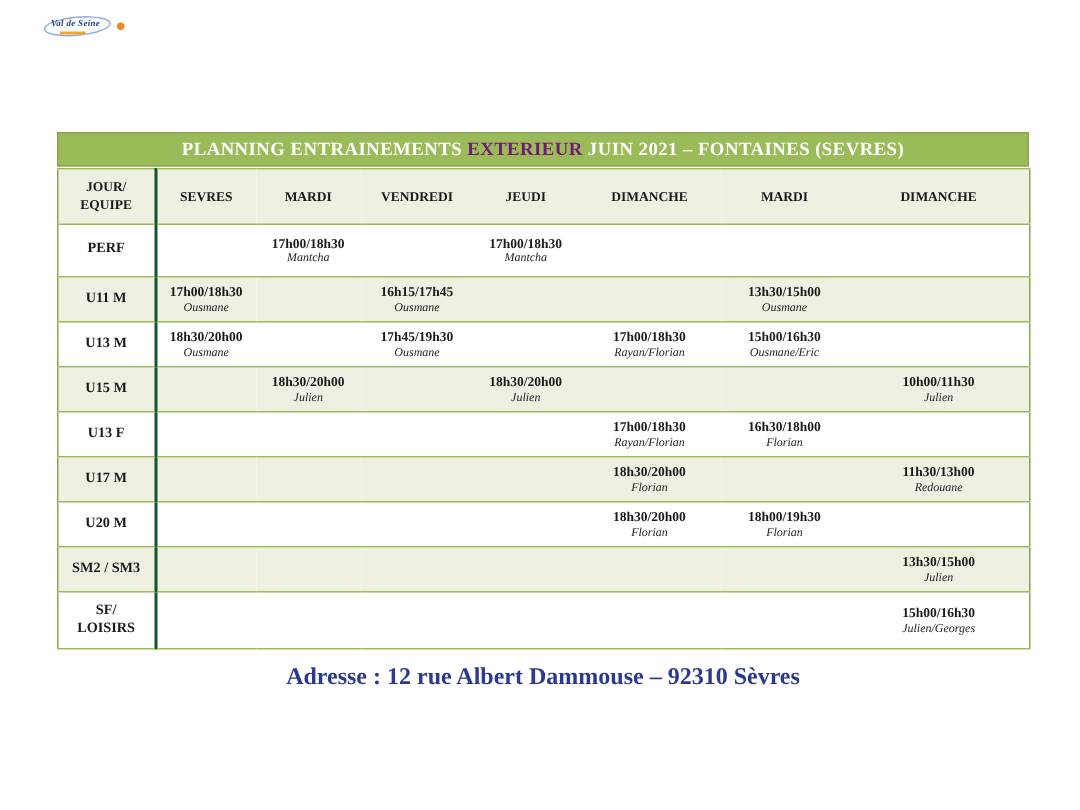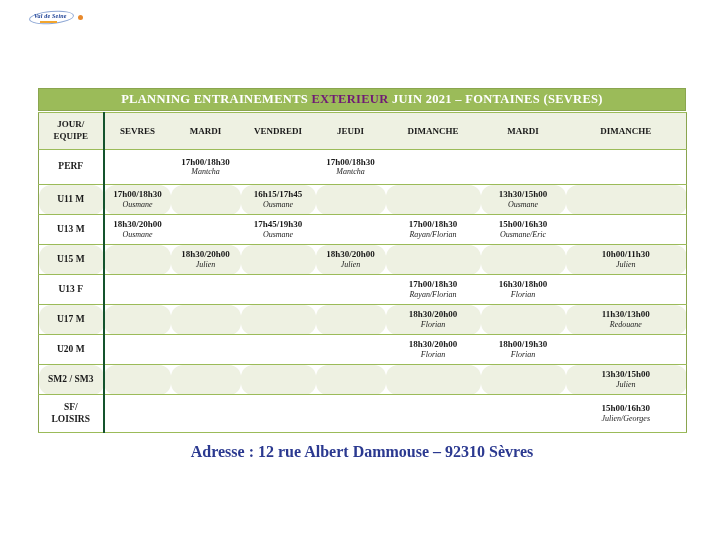--- a/index.html
+++ b/index.html
@@ -29,21 +29,21 @@
            text-align: center; vertical-align: middle; }
   table { border: 1px solid #8aa54f; }
   .c-team { border-right: 2px solid #14532d; }
   tr.tint td { background: #eef1e2; }
   tr.head th { background: #eef1e2; height: 37px; font-size: 9px; font-weight: bold; }
   .corner { white-space: pre-line; font-size: 8.5px; line-height: 1.3; }
   .team { font-weight: bold; font-size: 9.5px; white-space: pre-line; line-height: 1.25; }
   .time { font-weight: bold; font-size: 9px; line-height: 1.2; }
   .coach { font-style: italic; font-size: 8px; line-height: 1.25; color: #222; }
   tr.r-perf td { height: 35px; }
-  tr.r-std td { height: 30px; border-radius: 12px; }
+  tr.r-std td { height: 30px; }
   tr.r-last td { height: 38px; }
 
   
   .footer { position: absolute; left: 38px; top: 443px; width: 648px; text-align: center;
             font-weight: bold; font-size: 16px; color: #2b3990; }
 </style>
 </head>
 <body>
 
 <div class="logo">

